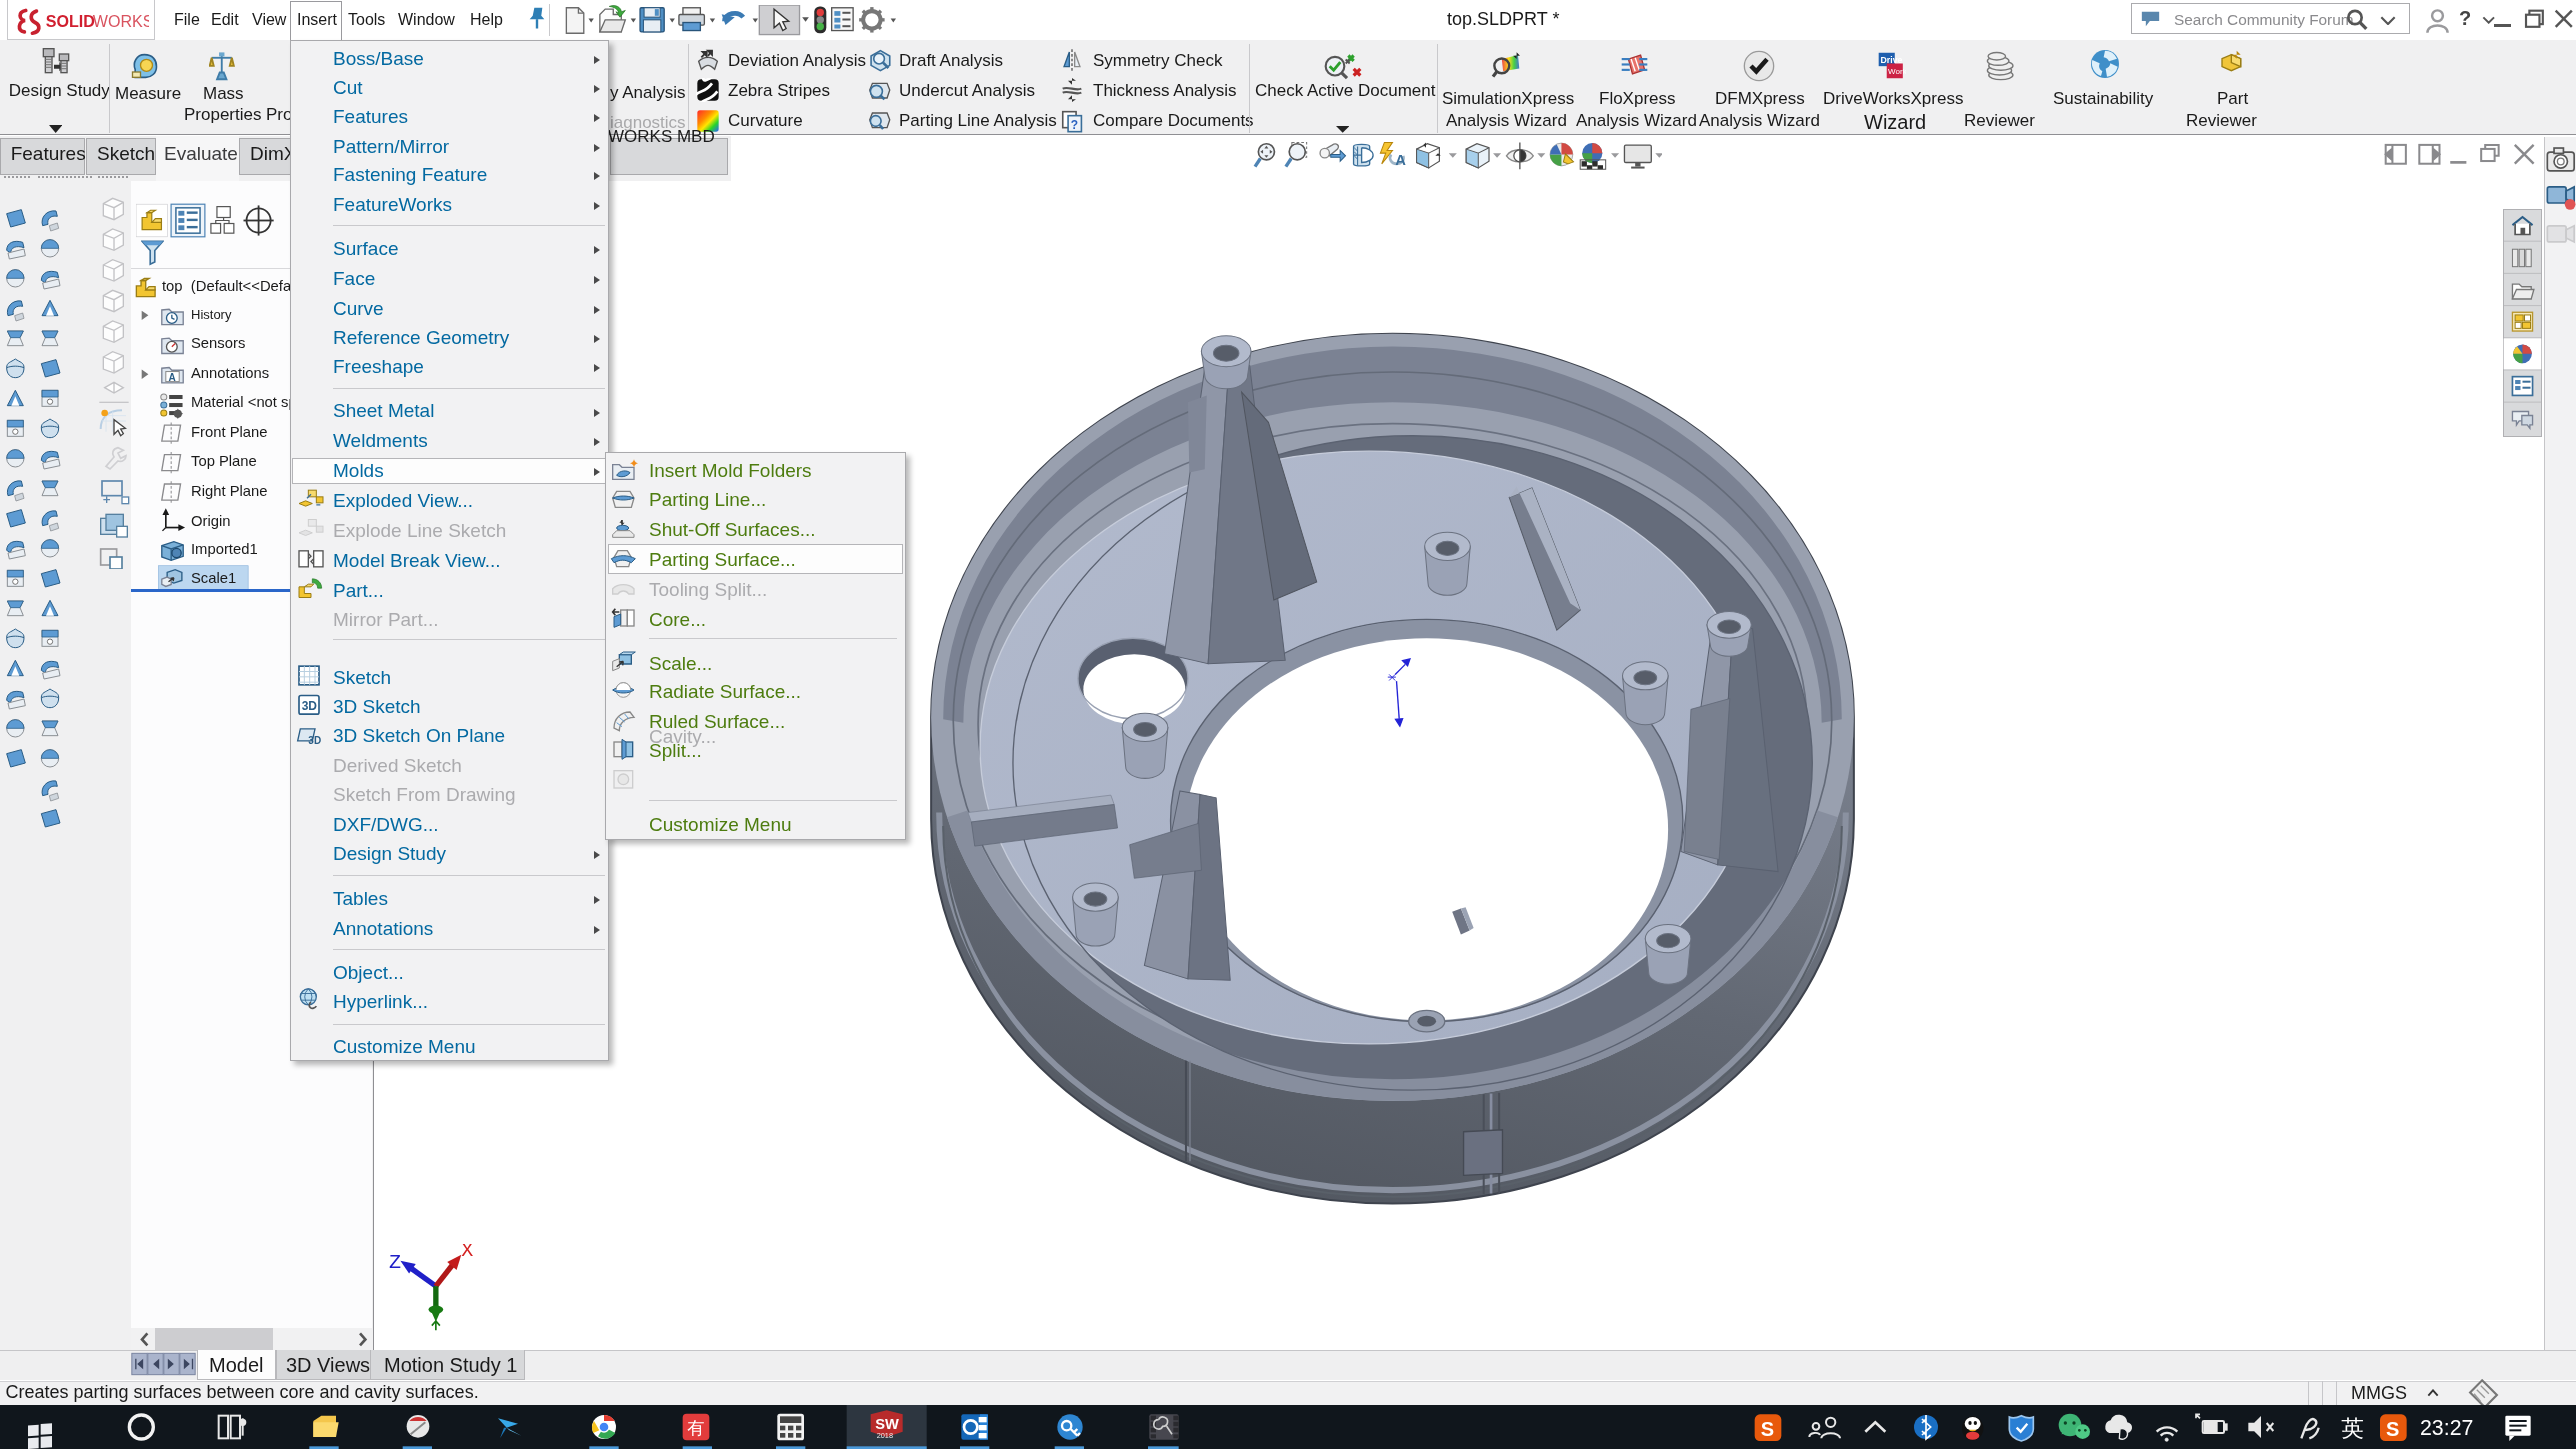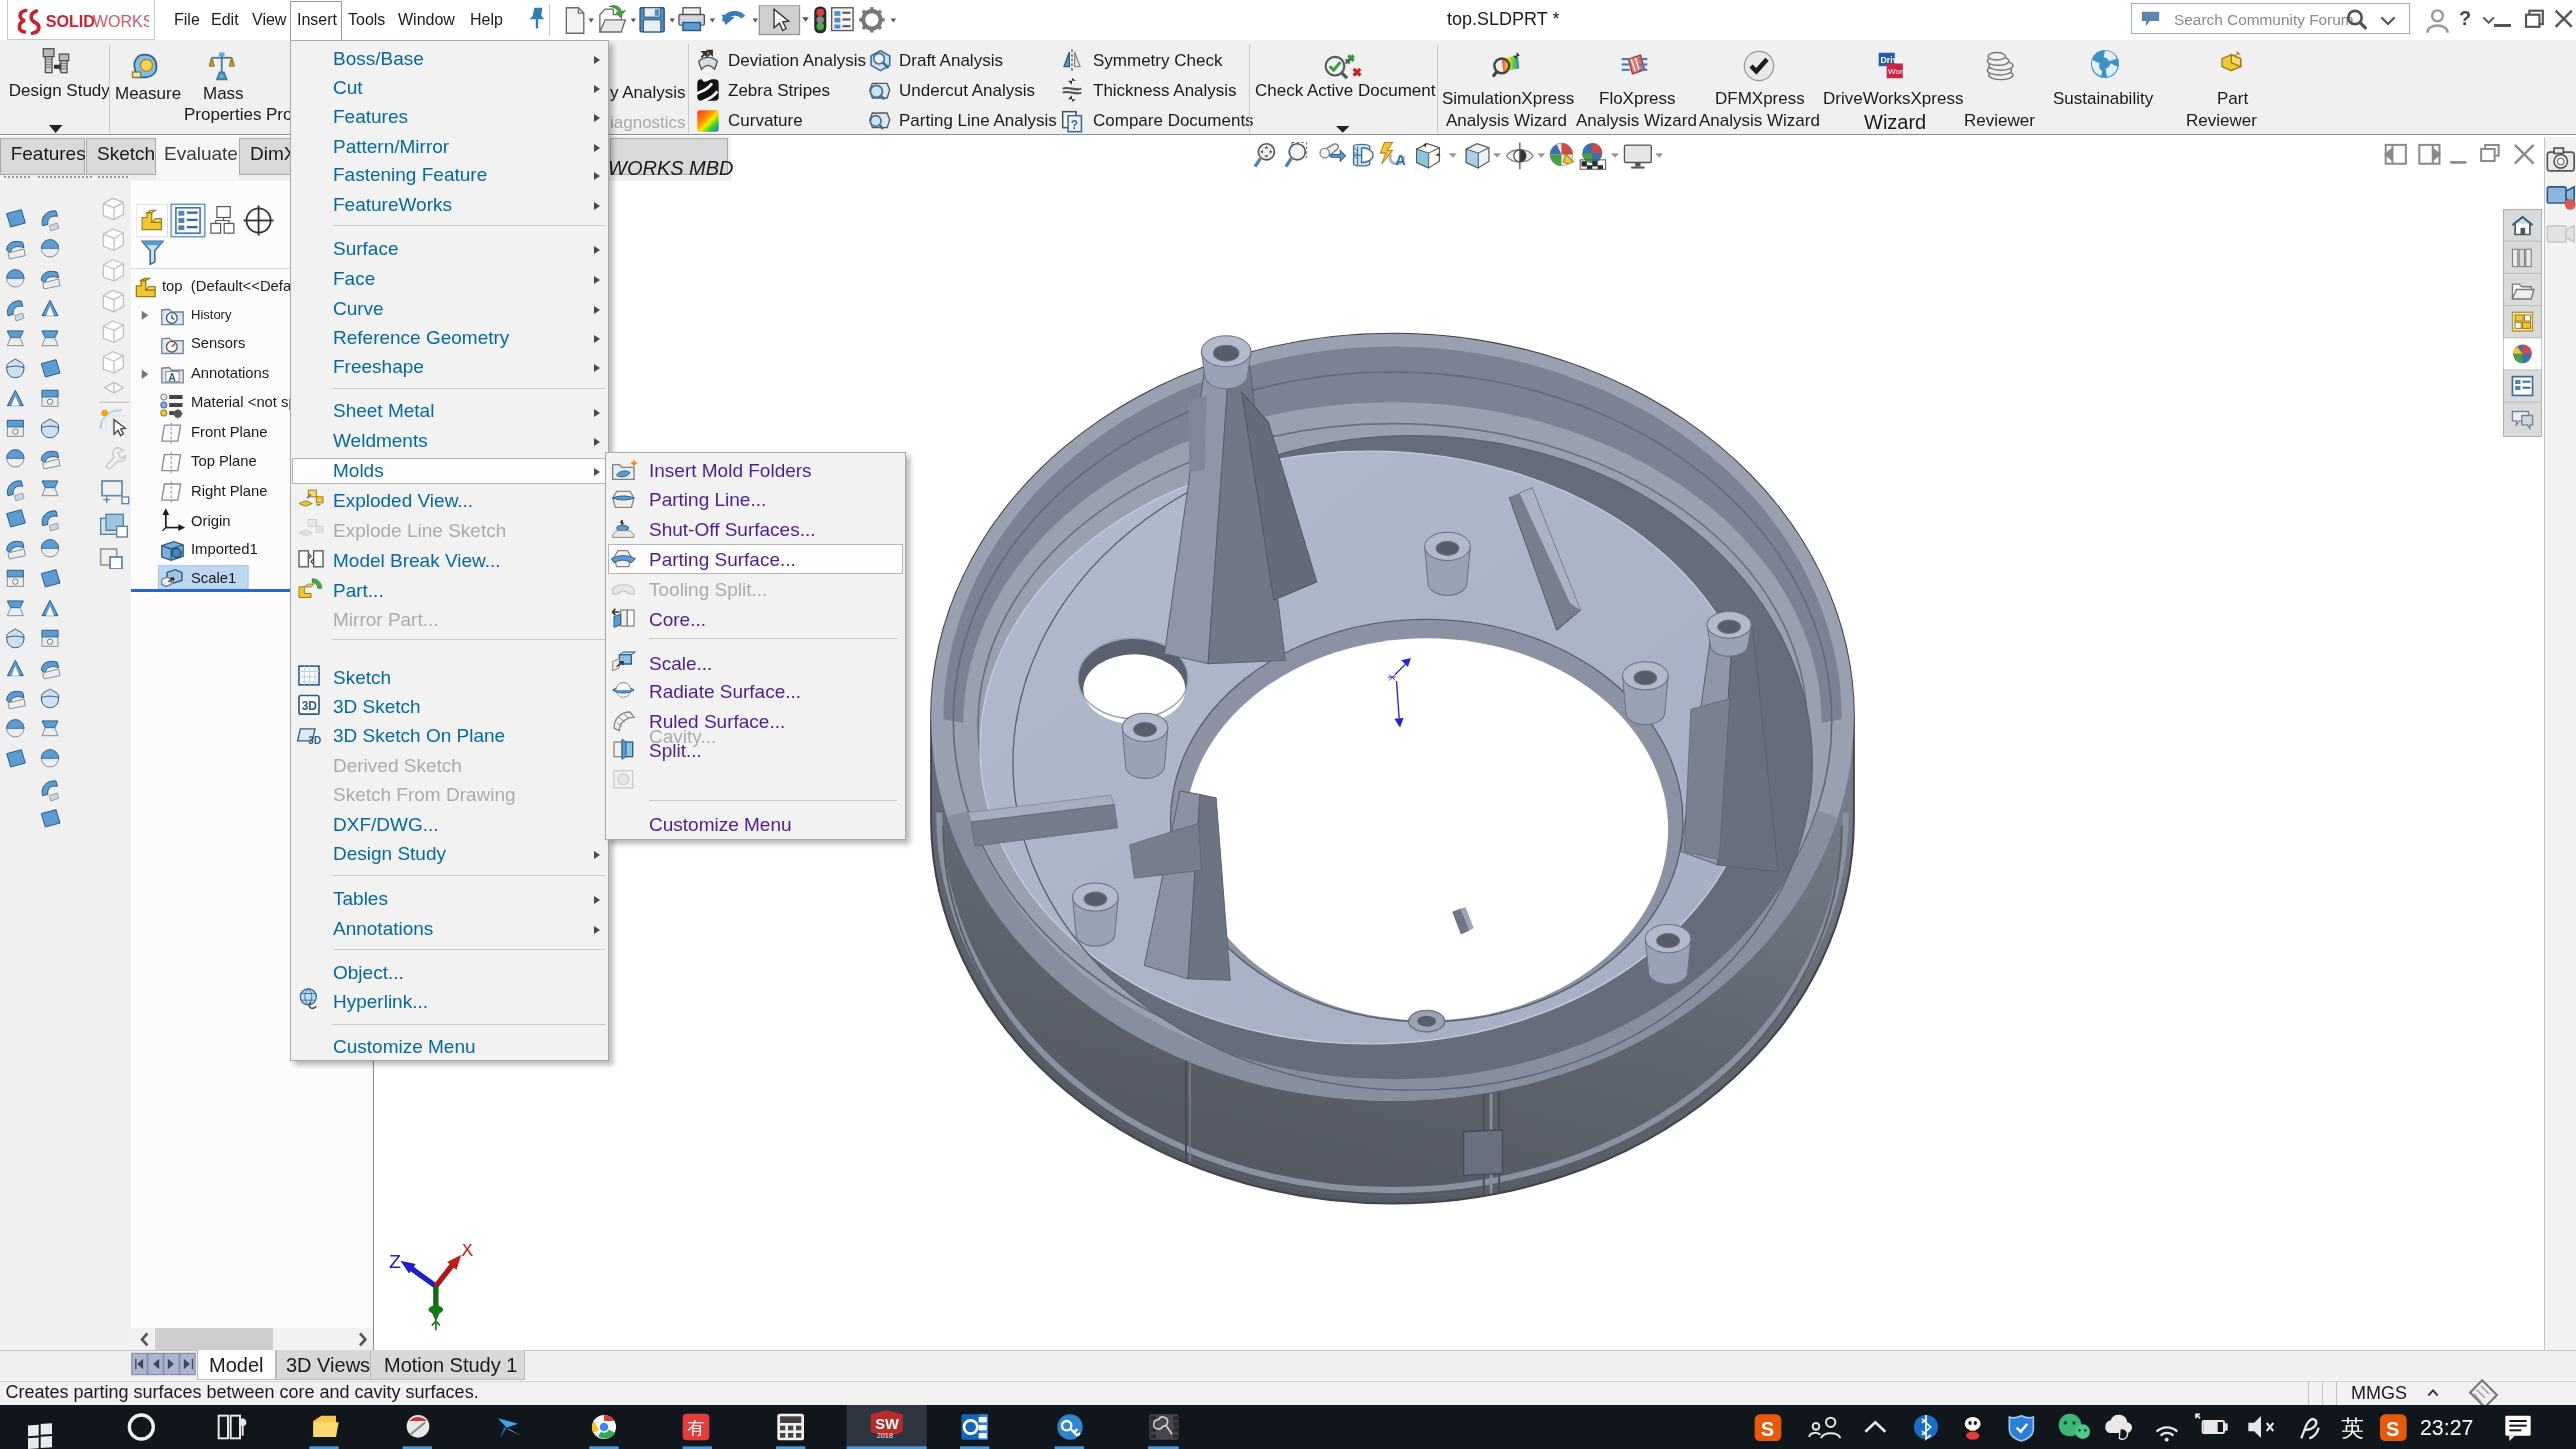--- a/index.html
+++ b/index.html
@@ -369,21 +369,21 @@
 <div class="abs" style="left:0;top:136px;width:731px;height:46px;background:#f0f0f1;"></div>
 <div class="abs" style="left:156px;top:136px;width:83px;height:45px;background:#f6f6f7;"></div>
 <div class="abs" style="left:0;top:138px;width:85px;height:37px;background:#d8d9db;border:0.7px solid #a9a9ac;"></div>
 <div class="abs txt" style="left:10.7px;top:143px;font-size:19px;">Features</div>
 <div class="abs" style="left:86px;top:138px;width:70px;height:37px;background:#d8d9db;border:0.7px solid #a9a9ac;"></div>
 <div class="abs txt" style="left:97px;top:143px;font-size:19px;">Sketch</div>
 <div class="abs txt" style="left:164px;top:143px;font-size:19px;color:#3c3c3e;">Evaluate</div>
 <div class="abs" style="left:239px;top:138px;width:134px;height:37px;background:#d8d9db;border:0.7px solid #a9a9ac;"></div>
 <div class="abs txt" style="left:250px;top:143px;font-size:19px;">DimXpert</div>
 <div class="abs" style="left:610px;top:138px;width:118px;height:37px;background:#d8d9db;border:0.7px solid #a9a9ac;"></div>
-<div class="abs txt" style="left:608px;top:157px;font-size:20px;font-style:italic;">WORKS MBD</div>
+<div class="abs txt" style="left:608px;top:127px;font-size:17px;">WORKS MBD</div>
 
 <div class="abs" style="left:0;top:181px;width:374px;height:1199px;background:#f0f0f1;"></div>
 
 <div class="abs" style="left:374px;top:181px;width:2169px;height:1169px;background:#ffffff;"></div>
 <div class="abs" style="left:902px;top:137px;width:1642px;height:47px;background:#ffffff;"></div>
 <div class="abs" style="left:374px;top:181px;width:2169px;height:1.3px;background:#ffffff;"></div>
 
 <div class="abs" style="left:373px;top:181px;width:1.3px;height:1169px;background:#8f8f93;"></div>
 
 <div class="abs" style="left:4px;top:176px;width:25.5px;height:2px;background:repeating-linear-gradient(90deg,#9a9a9d 0 2px,transparent 2px 4px);"></div>
@@ -1157,21 +1157,21 @@
         <rect x="1570" y="62" width="44" height="4"></rect>
         <rect x="1710" y="62" width="46" height="4"></rect>
       </g>
 </svg>
 
 <div class="abs" style="left:290px;top:40px;width:319px;height:1021px;background:#f2f2f3;border:0.7px solid #a9a9ac;box-shadow:4px 4px 5.4px rgba(0,0,0,0.28);"></div>
 <style>
 .mi{position:absolute;left:333px;font-size:19px;color:#0369a1;white-space:nowrap;}
 .mar{position:absolute;left:594px;width:0;height:0;border-left:6px solid #4a4a4a;border-top:4px solid transparent;border-bottom:4px solid transparent;margin-top:2px;}
 .msep{position:absolute;left:333px;width:272px;height:0.7px;background:#c9c9cc;}
-.smi{position:absolute;left:649px;font-size:19px;color:#4c1d95;white-space:nowrap;}
+.smi{position:absolute;left:649px;font-size:19px;color:#4d7c0f;white-space:nowrap;}
 .gray{color:#ababae !important;}
 </style>
 <div class="mi" style="top:48px;">Boss/Base</div>
     <div class="mar" style="top:54px;"></div>
 <div class="mi" style="top:77px;">Cut</div>
     <div class="mar" style="top:83px;"></div>
 <div class="mi" style="top:106px;">Features</div>
     <div class="mar" style="top:112px;"></div>
 <div class="mi" style="top:136px;">Pattern/Mirror</div>
     <div class="mar" style="top:142px;"></div>

